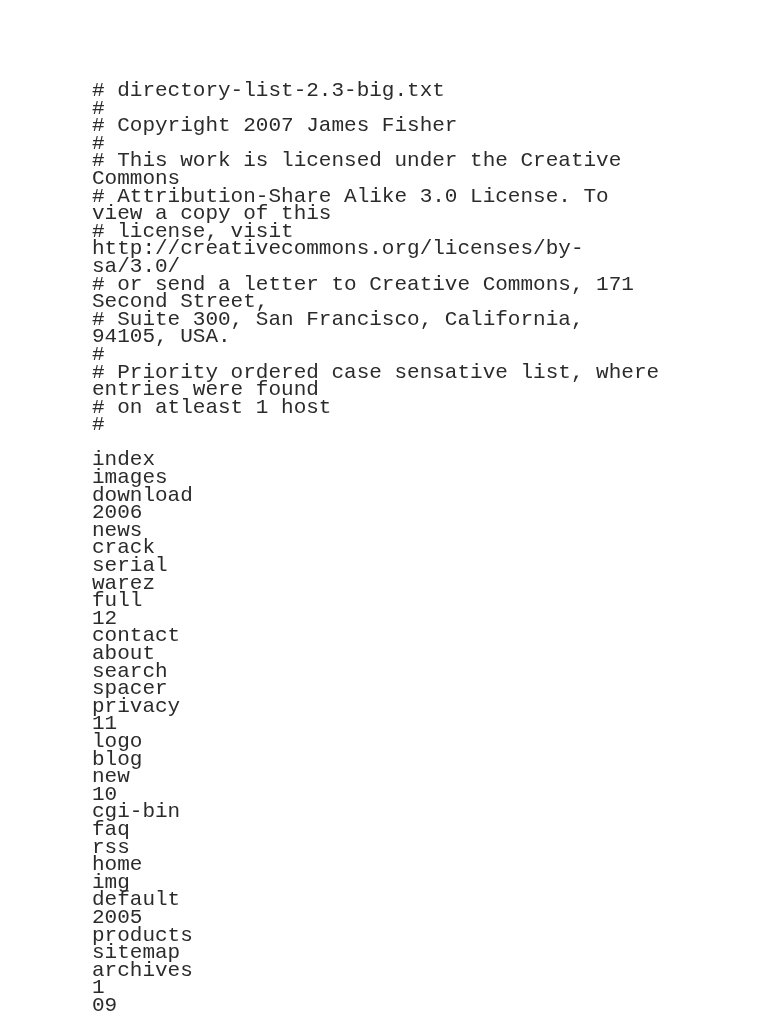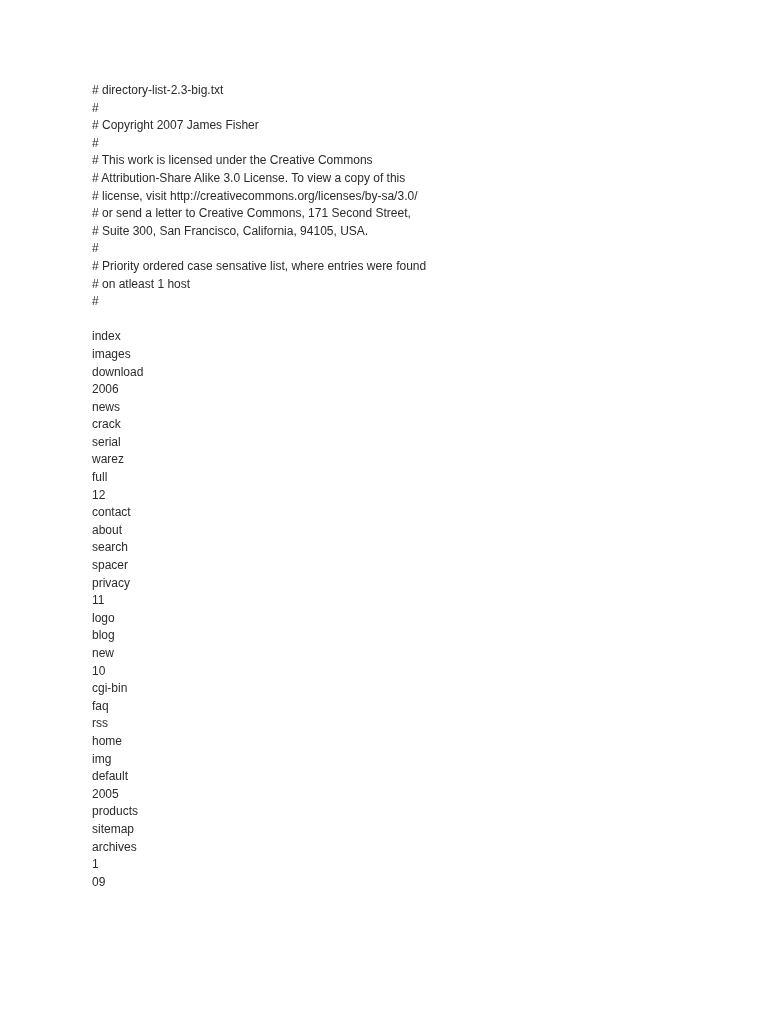--- a/index.html
+++ b/index.html
@@ -18,22 +18,22 @@
     position: relative;
     width: 768px;
     height: 1024px;
     background: #ffffff;
   }
   .text-body {
     position: absolute;
     left: 92px;
     top: 82px;
     width: 570px;
-    font-family: Liberation Sans, sans-serif;
-    font-size: 12px;
+    font-family: Liberation Mono, monospace;
+    font-size: 21px;
     line-height: 17.6px;
     color: #2b2b2b;
     letter-spacing: 0px;
     white-space: pre-wrap;
     word-break: break-word;
     overflow-wrap: break-word;
   }
   .doc-line {
     display: block;
     min-height: 17.6px;

